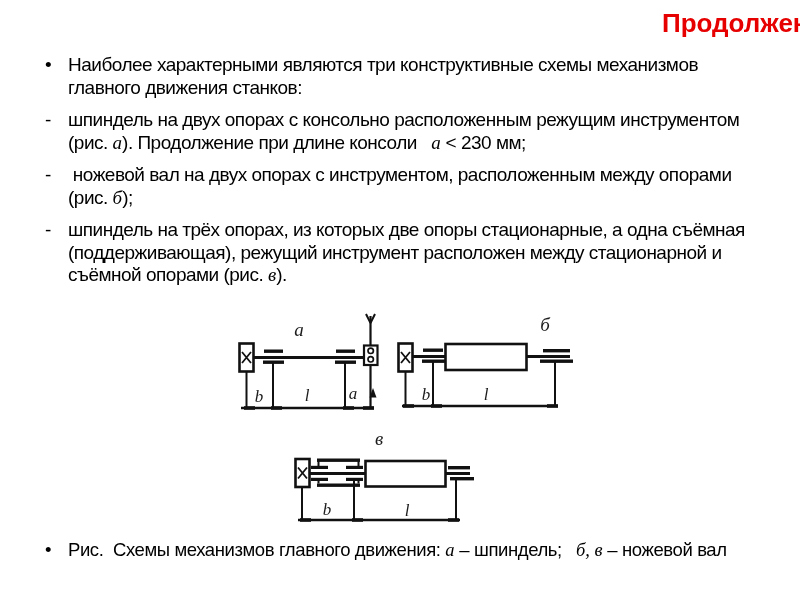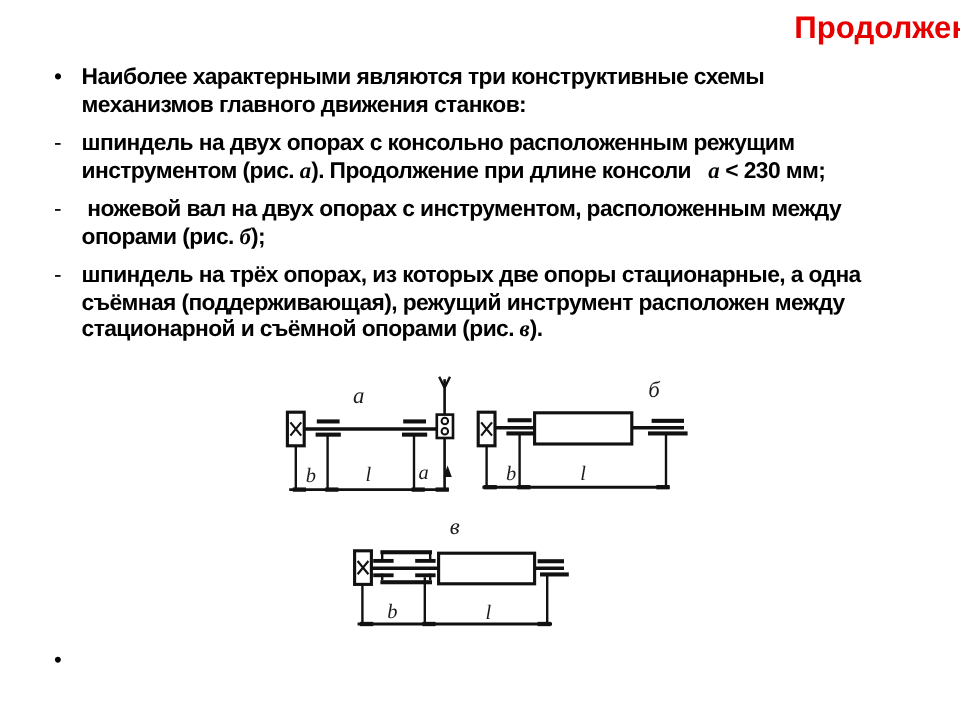--- a/index.html
+++ b/index.html
@@ -8,21 +8,21 @@
     font-family:"Liberation Sans",sans-serif;color:#000;
   }
   .title{
     position:absolute;top:8px;left:0;width:100%;text-align:right;
     font-size:26px;font-weight:bold;color:#e60000;letter-spacing:0;margin-left:39px;
   }
   .main-list{position:absolute;left:36px;top:54px;width:712px;}
   .item{display:flex;margin-bottom:10px;font-size:19px;line-height:22.5px;letter-spacing:-0.5px;}
   .item .marker{flex:0 0 32px;padding-left:9px;box-sizing:border-box;}
   .item .txt{flex:1;}
-  .seg{white-space:pre-wrap;font-weight:bold;}
+  .seg{white-space:pre-wrap;}
   .it{font-style:italic;font-family:"Liberation Serif",serif;letter-spacing:0;}
   .caption{position:absolute;left:36px;top:539px;width:740px;display:flex;
     font-size:18.5px;line-height:22px;letter-spacing:-0.4px;}
   .caption .marker{flex:0 0 32px;padding-left:9px;box-sizing:border-box;}
   svg.fig{position:absolute;left:0;top:0;}
   svg.fig .ln{stroke:#111;fill:none;}
   svg.fig .bar{fill:#111;stroke:none;}
   svg.fig .box{fill:#fff;stroke:#111;}
   svg.fig text{font-family:"Liberation Serif",serif;font-style:italic;fill:#1c1c1c;}
   .dimlbl{font-size:17px;}
@@ -171,15 +171,16 @@
       <rect class="bar" x="300" y="518.2" width="11" height="3.6"></rect>
       <rect class="bar" x="352" y="518.2" width="11" height="3.6"></rect>
       <rect class="bar" x="448" y="518.2" width="11" height="3.6"></rect>
       <text class="dimlbl" x="327" y="515" text-anchor="middle">b</text>
       <text class="dimlbl" x="407" y="516" text-anchor="middle">l</text>
     </g>
   </svg>
 
   <div class="caption">
     <span class="marker">•</span>
+    <div class="txt"><span class="seg">Рис.  Схемы механизмов главного движения: </span><span class="seg it">а</span><span class="seg"> – шпиндель;   </span><span class="seg it">б, в</span><span class="seg"> – ножевой вал</span></div>
   </div>
 
 </div>
 
 </body></html>

